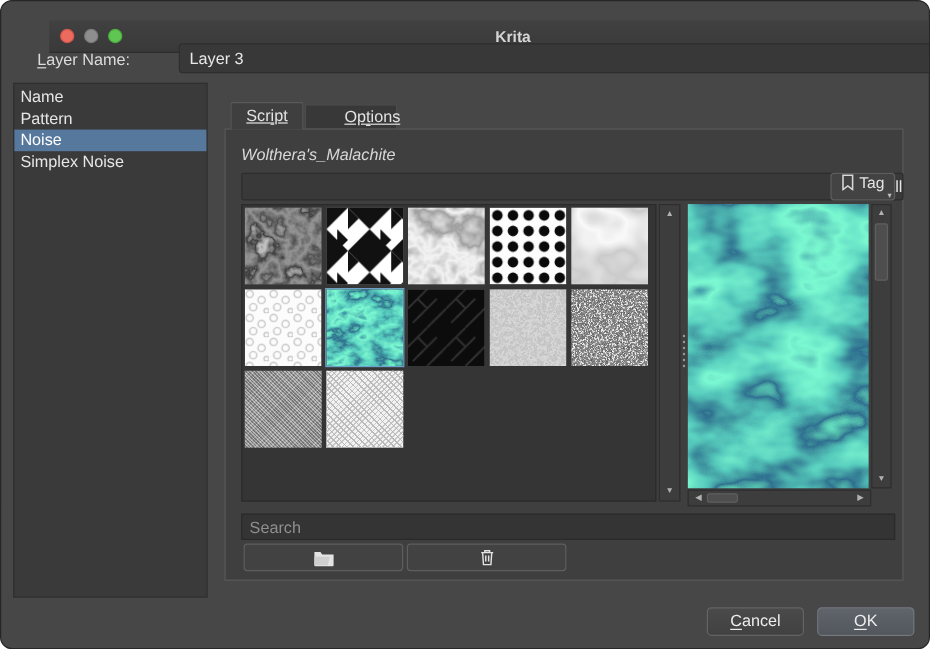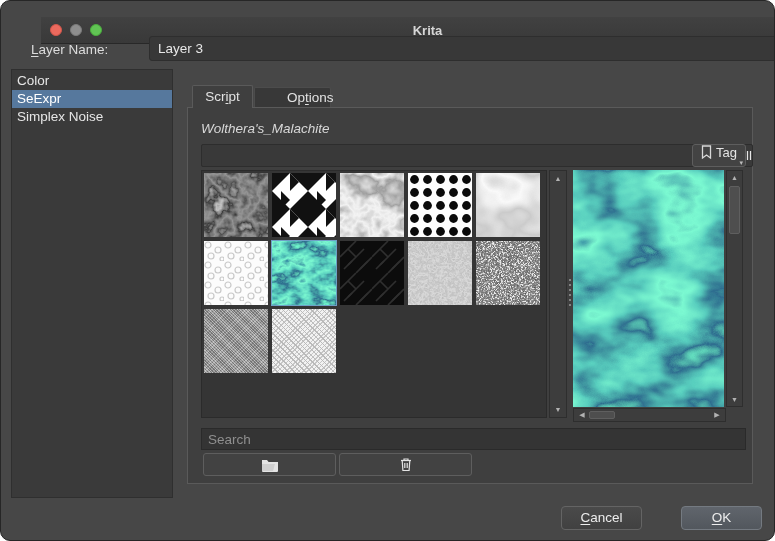--- a/index.html
+++ b/index.html
@@ -15,21 +15,21 @@
   .light.green{background:#61c554;border:1px solid #4aae3d;}
   
   .name-label{position:absolute;left:10px;top:41px;font-size:13.5px;color:#dcdcdc;margin-left:20px;}
   .u{text-decoration:underline;text-underline-offset:2px;}
   .name-input{position:absolute;left:100px;top:35px;width:663px;height:25px;background:#383838;border:1px solid #2e2e2e;border-radius:3px;color:#e8e8e8;font-size:13.5px;padding:0 8px;font-family:"Liberation Sans",sans-serif;outline:none;margin-left:48px;}
   
   .gen-list{position:absolute;left:10px;top:68px;width:162px;height:429px;background:#3a3a3a;border:1px solid #2f2f2f;padding-top:2px;}
   .gen-item{height:18px;line-height:18px;padding:0 5px;font-size:13.5px;color:#e6e6e6;white-space:nowrap;}
   .gen-item.selected{background:#56789d;color:#ffffff;}
   
-  .tab{position:absolute;text-align:center;font-size:13.5px;color:#e2e2e2;border-radius:2px 2px 0 0;}
+  .tab{position:absolute;text-align:center;font-size:13.5px;color:#e2e2e2;border-radius:2px 2px 0 0;text-decoration:underline;}
   .tab.active{left:191px;top:84px;width:61px;height:23px;line-height:22px;background:#3f3f3f;border:1px solid #5a5a5a;border-bottom:none;z-index:3;}
   .tab.inactive{left:253px;top:86px;width:77px;height:21px;line-height:20px;background:#383838;border:1px solid #4c4c4c;border-bottom:none;z-index:1;padding-left:32px;}
   .pane{position:absolute;left:186px;top:106px;width:566px;height:377px;background:#3f3f3f;border:1px solid #5a5a5a;z-index:2;}
   .pattern-name{position:absolute;left:200px;top:120px;font-size:13.5px;color:#d8d8d8;z-index:4;font-style:italic;}
   
   .combo{position:absolute;left:200px;top:143px;width:552px;height:23px;background:#393939;border:1px solid #2d2d2d;border-radius:2px;color:#e6e6e6;font-size:13.5px;line-height:21px;padding-left:24px;z-index:4;text-align:right;}
   .combo .arrow{position:absolute;right:8px;top:0;color:#bdbdbd;font-size:9px;line-height:21px;}
   .tag-btn{position:absolute;left:691px;top:143px;width:54px;height:23px;background:#434343;border:1px solid #5e5e5e;border-radius:3px;color:#e4e4e4;font-size:13px;z-index:4;display:flex;justify-content:center;gap:4px;}
   .tag-btn .corner{position:absolute;right:2px;bottom:-1px;font-size:7px;color:#bdbdbd;}
   
@@ -55,21 +55,21 @@
   .splitter i{width:2px;height:2px;background:#9a9a9a;border-radius:50%;}
   
   .preview{position:absolute;left:572px;top:169px;width:151px;height:237px;overflow:hidden;z-index:4;}
   
   .search{position:absolute;left:200px;top:427px;width:545px;height:22px;background:#343434;border:1px solid #2a2a2a;color:#e6e6e6;font-size:13.5px;padding:0 6px;z-index:4;font-family:"Liberation Sans",sans-serif;outline:none;}
   .search::placeholder{color:#8f8f8f;opacity:1;}
   .res-btn{position:absolute;top:452px;width:133px;height:23px;background:#424242;border:1px solid #5e5e5e;border-radius:3px;display:flex;align-items:center;justify-content:center;z-index:4;}
   .res-btn.import{left:202px;} .res-btn.delete{left:338px;}
   
   .dlg-btn{position:absolute;top:505px;height:24px;border-radius:4px;font-size:13.5px;color:#ededed;text-align:center;line-height:22px;}
-  .btn-cancel{left:560px;width:81px;background:linear-gradient(#4a4a4a,#414141);border:1px solid #646464;}
+  .btn-cancel{left:588px;width:81px;background:linear-gradient(#4a4a4a,#414141);border:1px solid #646464;}
   .btn-ok{left:680px;width:81px;background:linear-gradient(#60656c,#52575d);border:1px solid #747a81;}
 </style>
 </head>
 <body>
 
 <svg width="0" height="0" style="position:absolute" aria-hidden="true">
   <defs>
     <filter id="fDark" x="0" y="0" width="100%" height="100%">
       <feTurbulence type="fractalNoise" baseFrequency="0.045" numOctaves="4" seed="3"></feTurbulence>
       <feColorMatrix type="matrix" values="1 0 0 0 0 1 0 0 0 0 1 0 0 0 0 0 0 0 0 1"></feColorMatrix>
@@ -173,22 +173,23 @@
       <span class="light gray"></span>
       <span class="light green"></span>
     </div>
     <div class="title">Krita</div>
   </div>
 
   <div class="name-label"><span class="u">L</span><span>ayer Name:</span></div>
   <input class="name-input" type="text" value="Layer 3" style="">
 
   <div class="gen-list">
-    <div class="gen-item">Color</div>
-    <div class="gen-item selected">SeExpr</div>
+    <div class="gen-item">Name</div>
+    <div class="gen-item">Pattern</div>
+    <div class="gen-item selected">Noise</div>
     <div class="gen-item">Simplex Noise</div>
   </div>
 
   <div class="tab active"><span>Scr</span><span class="u">i</span><span>pt</span></div>
   <div class="tab inactive"><span>Op</span><span class="u">t</span><span>ions</span></div>
   <div class="pane"></div>
 
   <div class="pattern-name">Wolthera's_Malachite</div>
 
   <div class="combo">

